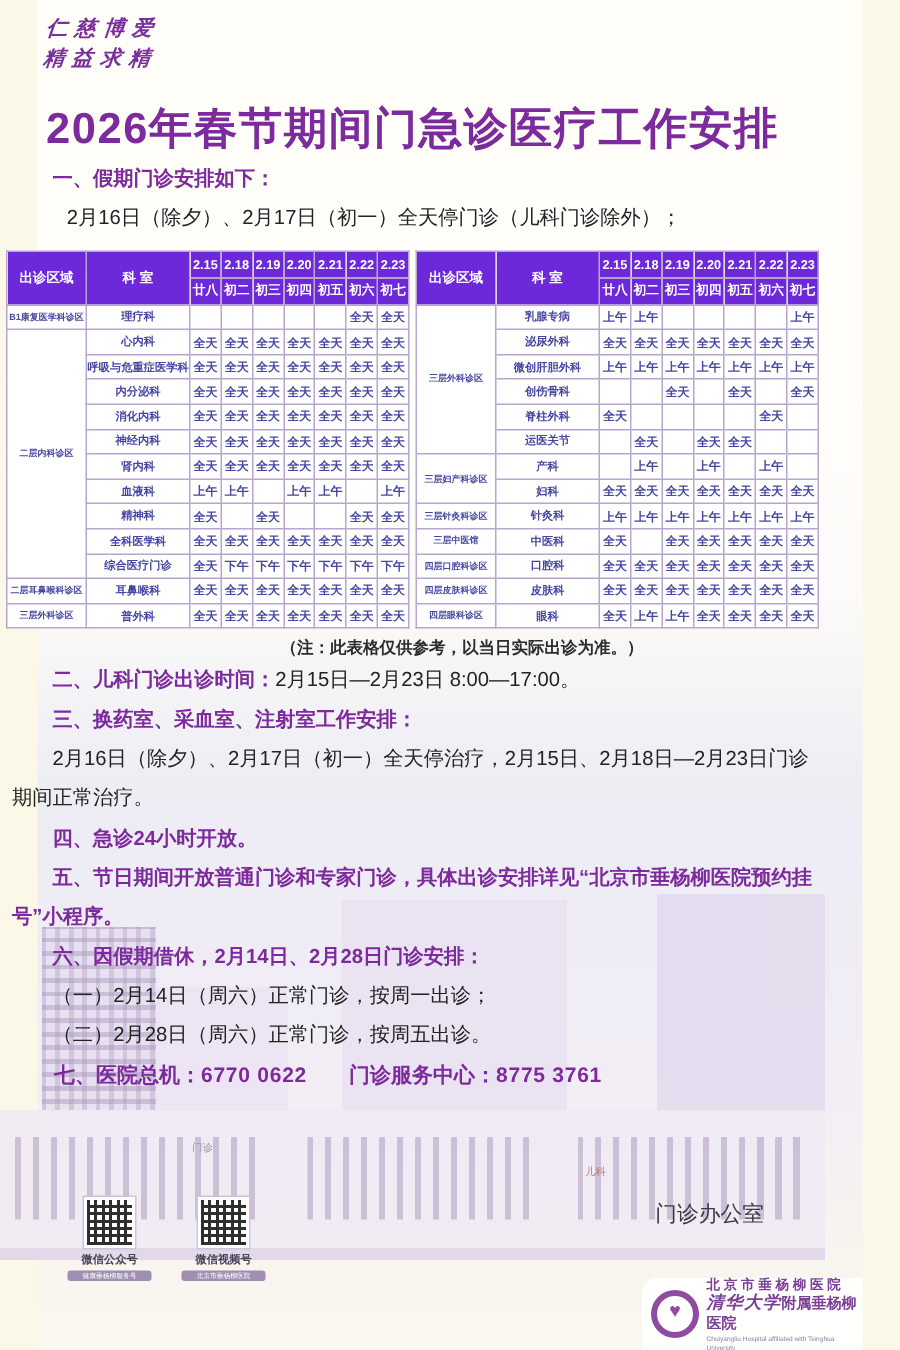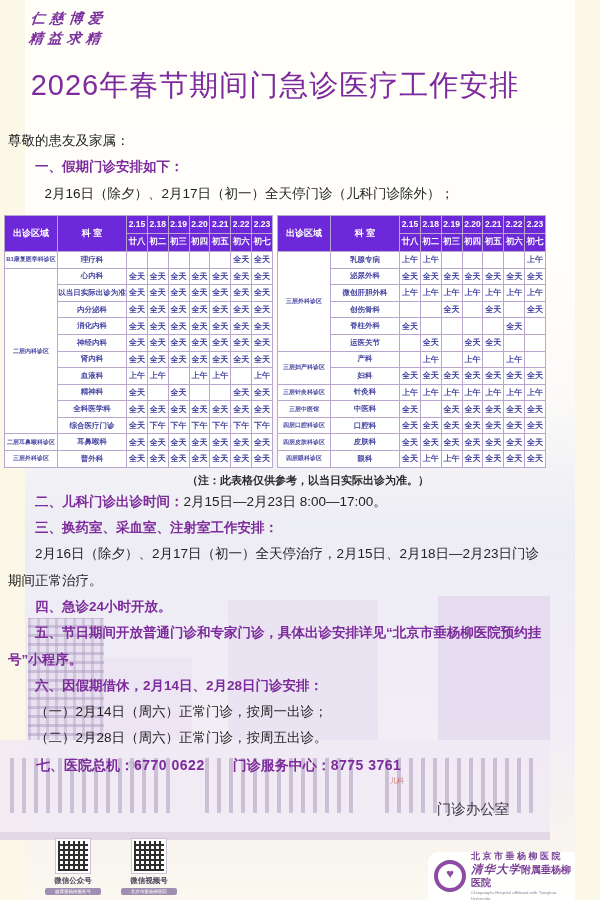--- a/index.html
+++ b/index.html
@@ -3,21 +3,21 @@
 <meta charset="utf-8">
 <style>
   html,body{margin:0;padding:0;}
   body{font-family:"Liberation Sans","DejaVu Sans",sans-serif;}
   .page{position:relative;width:600px;height:900px;background:#fcf8e8;overflow:hidden;}
   .card{position:absolute;left:25px;top:0;width:550px;height:900px;
     background:linear-gradient(180deg,#fffef8 0%,#fffefb 30%,#fbfaf8 45%,#ededf4 58%,#efecf6 70%,#f3eef5 82%,#f8f4ee 93%,#fbf8f0 100%);}
   .motto{position:absolute;left:30px;top:8px;color:#7a2f9b;font-weight:bold;font-style:italic;
     font-size:14px;letter-spacing:5px;line-height:1.45;transform:skewX(-6deg);z-index:3;}
   .content{position:absolute;left:0;top:0;width:550px;z-index:2;}
-  .title{margin-top:66px;text-align:center;font-size:29px;font-weight:normal;color:#7c2a9d;letter-spacing:1px;}
+  .title{margin-top:66px;text-align:center;font-size:29px;font-weight:bold;color:#7c2a9d;letter-spacing:1px;}
   .bodytext{margin:0 8px;color:#222;font-size:13.5px;line-height:1.95;}
   .greeting{margin-top:22px;}
   .para{text-indent:2em;}
   .sec{color:#7d2b9c;font-weight:bold;}
   .ind2{text-indent:2em;}
   .ind35{margin-left:3.3em;}
   .tables{display:flex;gap:4px;margin:8px 4px 0 4px;}
   table{border-collapse:collapse;width:270px;background:#fff;table-layout:fixed;}
   th,td{border:1px solid #b9a6cf;text-align:center;overflow:hidden;white-space:nowrap;}
   th{background:#6d28d9;color:#fff;font-size:8.5px;font-weight:bold;height:17px;padding:0;}
@@ -38,21 +38,21 @@
   .win-g{background-image:repeating-linear-gradient(0deg,rgba(148,126,172,.45) 0 3px,transparent 3px 9px),
     repeating-linear-gradient(90deg,rgba(148,126,172,.35) 0 3px,transparent 3px 9px);}
   .win-h{background-image:repeating-linear-gradient(0deg,rgba(148,126,172,.4) 0 4px,transparent 4px 12px);}
   .podium{position:absolute;left:0;right:0;bottom:26px;height:92px;background:#f0eaf5;}
   .podium .strip{position:absolute;top:18px;height:55px;background-image:repeating-linear-gradient(90deg,rgba(148,126,172,.5) 0 4px,transparent 4px 12px);}
   .ground{position:absolute;left:0;right:0;bottom:18px;height:8px;background:#ddd2e6;}
   .bsign1{position:absolute;left:128px;bottom:88px;font-size:7px;color:#8b7f98;}
   .bsign2{position:absolute;left:390px;bottom:72px;font-size:7px;color:#c0564b;}
   
   .qr-row{position:absolute;left:42px;top:798px;display:flex;gap:14px;z-index:4;}
-  .qr-item{width:62px;text-align:center;margin-top:41px;}
+  .qr-item{width:62px;text-align:center;}
   .qr{width:30px;height:30px;margin:0 auto;border:2px solid #fff;outline:1px solid #cfc3da;
     background-color:#fff;
     background-image:repeating-linear-gradient(0deg,#2e2e2e 0 2px,transparent 2px 5px),
       repeating-linear-gradient(90deg,#2e2e2e 0 2px,#fdfdfd 2px 5px);}
   .qr-label{margin-top:3px;font-size:7.5px;font-weight:bold;color:#49425a;}
   .qr-pill{margin:2px auto 0;width:56px;background:rgba(130,108,158,.75);color:#fff;font-size:4.5px;
     line-height:1.6;border-radius:2px;}
   .datebox{position:absolute;left:398px;top:800px;width:150px;text-align:center;color:#3e3846;z-index:4;font-weight:normal;}
   .datebox .office{font-size:14.5px;}
   .datebox .date{font-size:16px;margin-top:6px;}
@@ -89,21 +89,20 @@
       <div class="strip" style="left:385px;width:150px;"></div>
     </div>
     <div class="ground"></div>
     <div class="bsign1">门诊</div>
     <div class="bsign2">儿科</div>
   </div>
 
   <div class="content">
     <div class="title">2026年春节期间门急诊医疗工作安排</div>
 
-    <div class="bodytext greeting">尊敬的患友及家属：</div>
 
     <div class="bodytext sec ind2">一、假期门诊安排如下：</div>
     <div class="bodytext ind35">2月16日（除夕）、2月17日（初一）全天停门诊（儿科门诊除外）；</div>
 
     <div class="tables">
       <table>
           <thead>
             <tr>
               <th class="hcol" rowspan="2">出诊区域</th>
               <th class="hcol" rowspan="2">科 室</th>
@@ -142,21 +141,21 @@
               <td class="dept">心内科</td>
               <td class="day">全天</td>
               <td class="day">全天</td>
               <td class="day">全天</td>
               <td class="day">全天</td>
               <td class="day">全天</td>
               <td class="day">全天</td>
               <td class="day">全天</td>
             </tr>
             <tr>
-              <td class="dept">以当日实际出诊为准</td>
+              <td class="dept">呼吸与危重症医学科</td>
               <td class="day">全天</td>
               <td class="day">全天</td>
               <td class="day">全天</td>
               <td class="day">全天</td>
               <td class="day">全天</td>
               <td class="day">全天</td>
               <td class="day">全天</td>
             </tr>
             <tr>
               <td class="dept">内分泌科</td>

